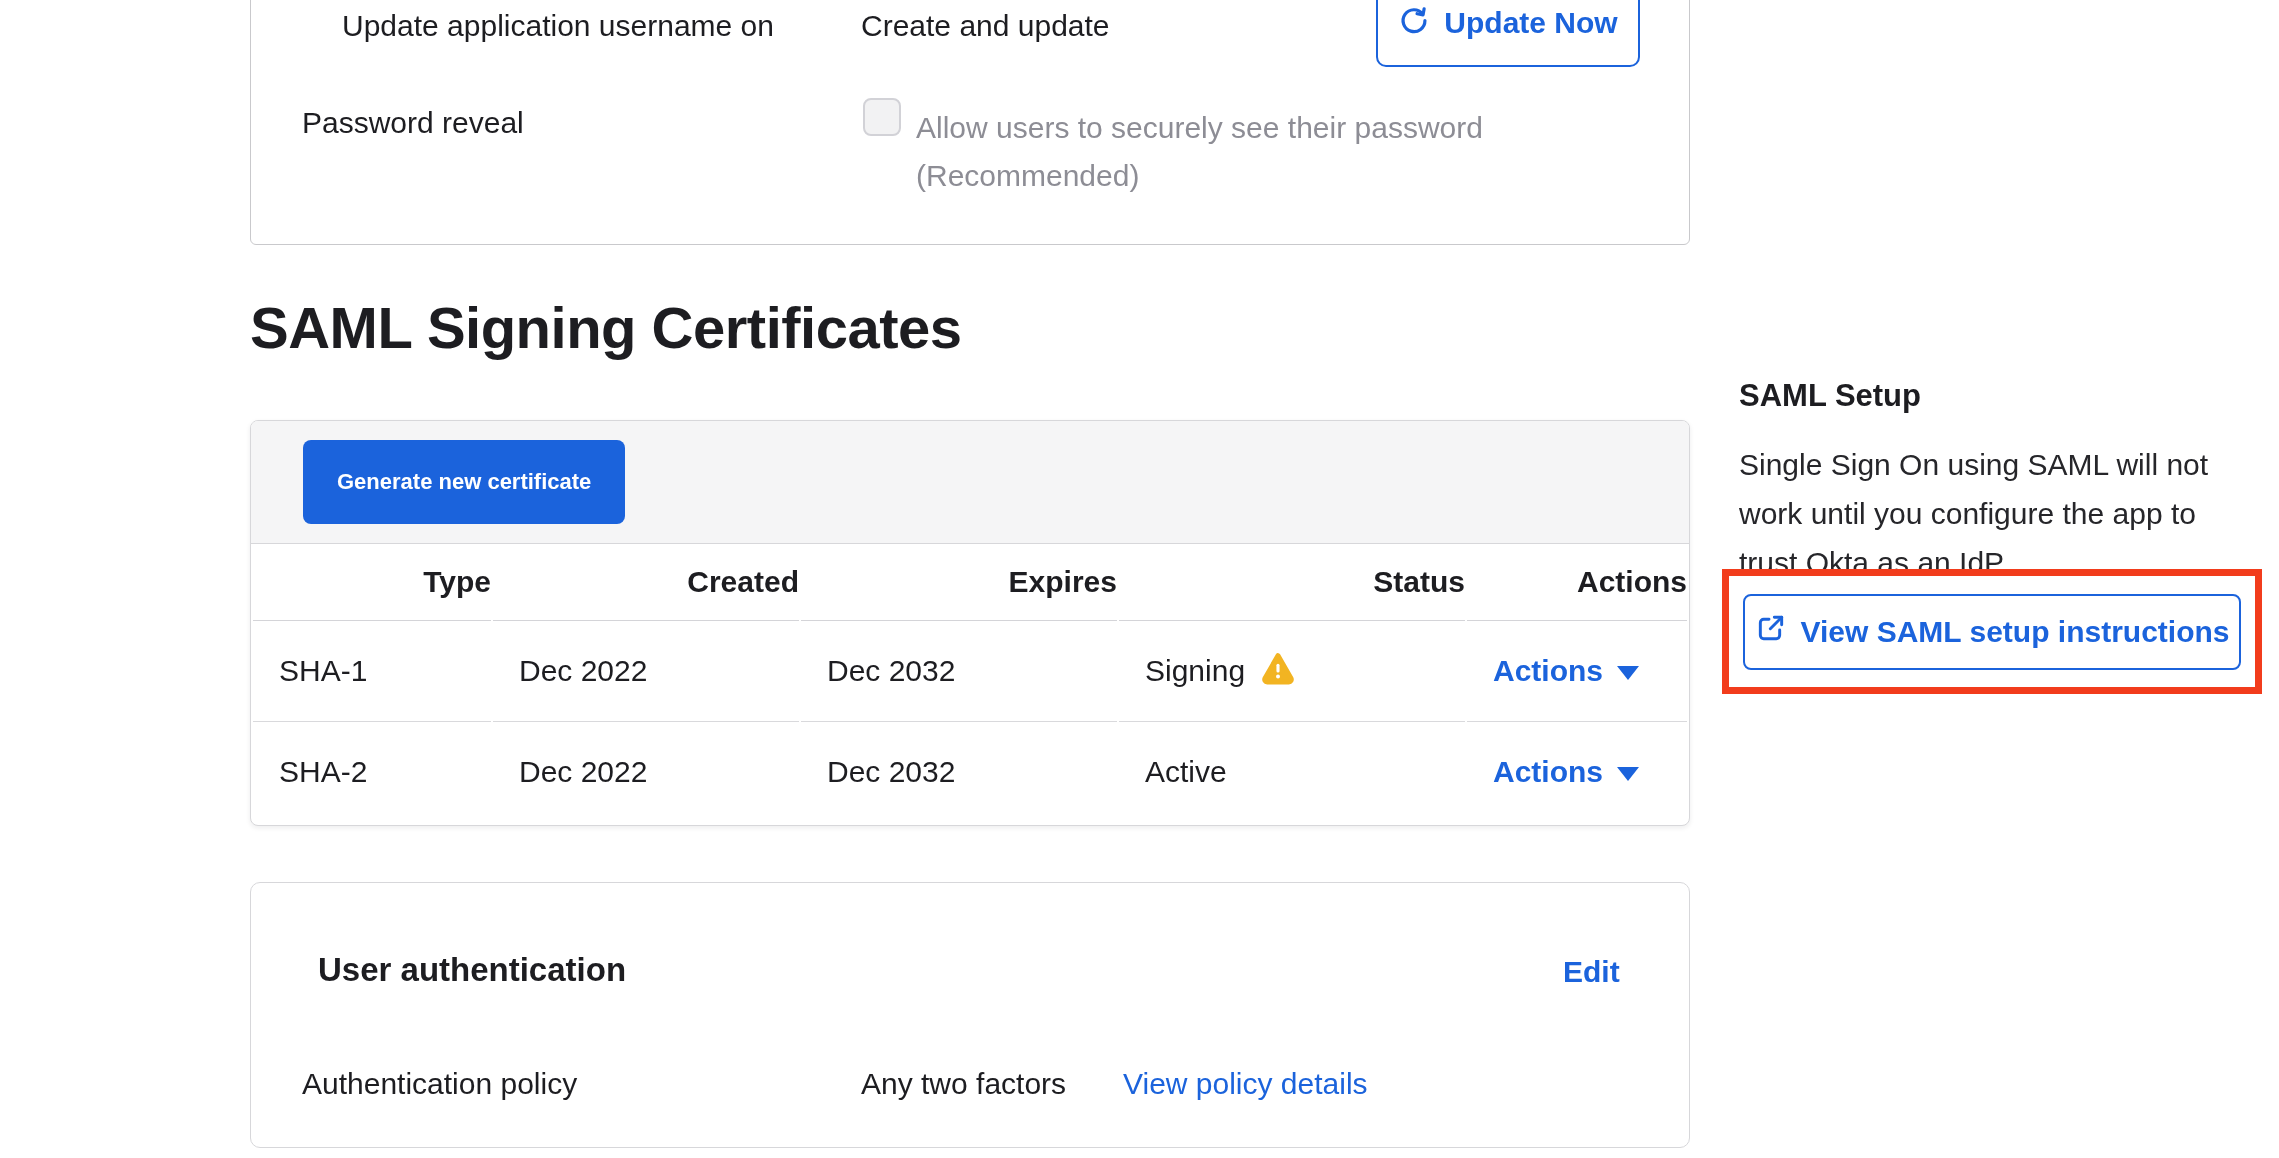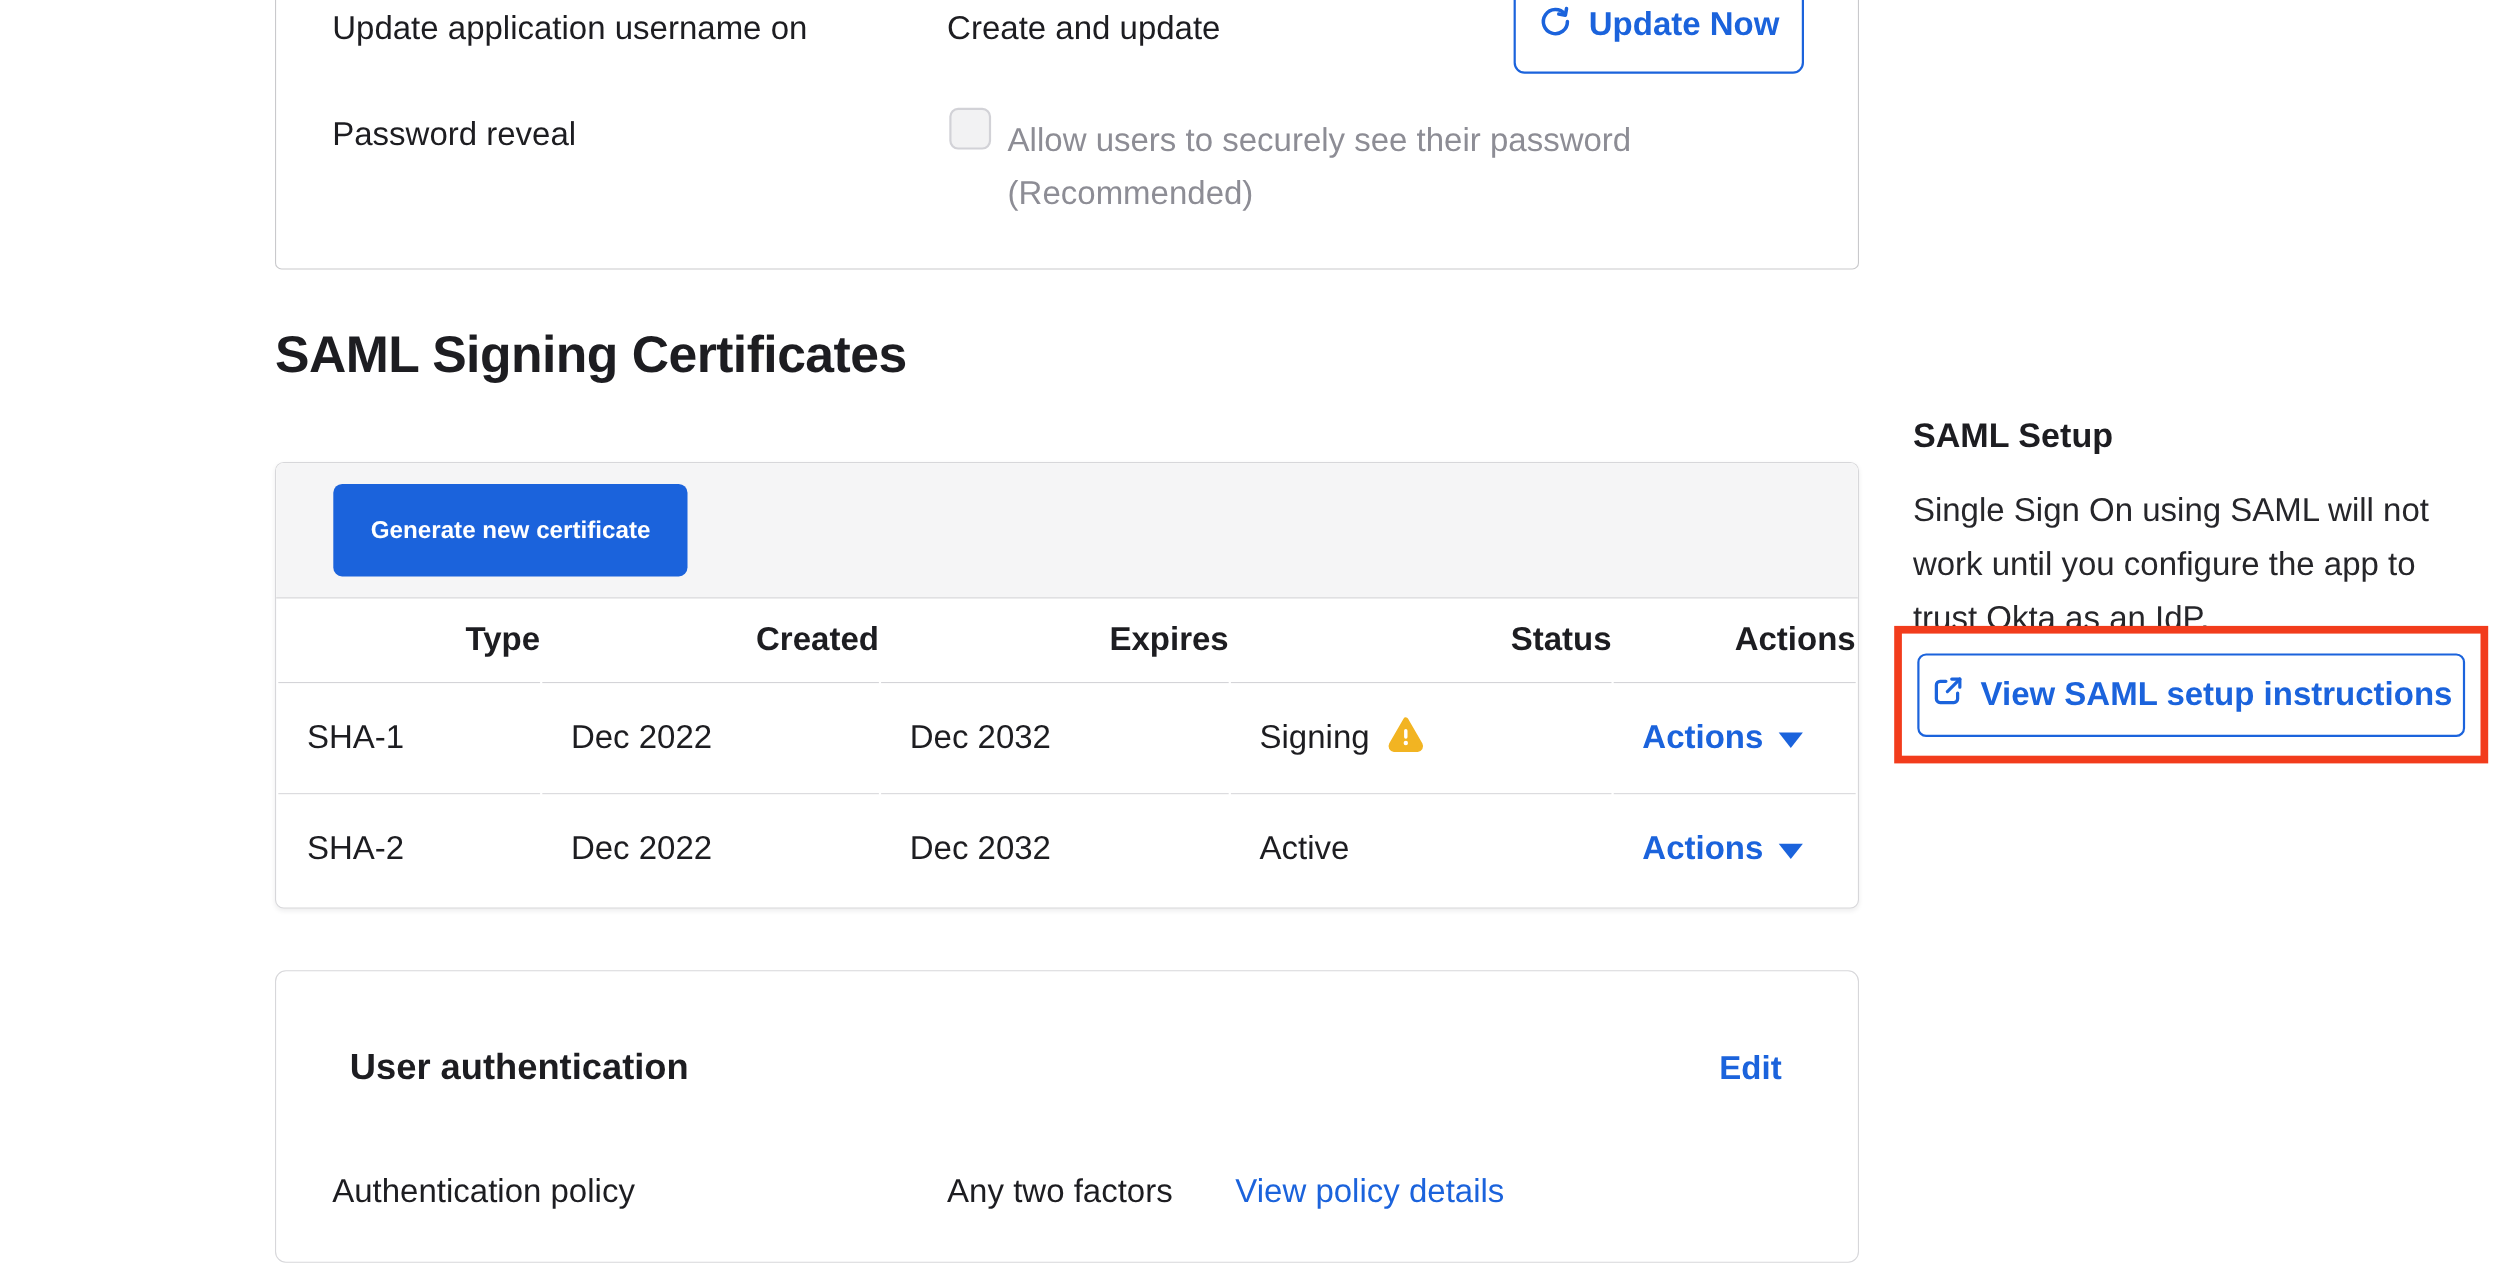--- a/index.html
+++ b/index.html
@@ -28,21 +28,21 @@
     position:absolute;left:612px;top:159px;width:34px;height:34px;
     background:#f2f2f3;border:2px solid #d2d2d7;border-radius:8px;cursor:pointer;
   }
   .checkbox-text{
     position:absolute;left:665px;top:165px;color:#8d8d95;
     line-height:48px;white-space:pre-line;
   }
 
   
   .section-title{
-    left:250px;top:294px;font-size:47px;font-weight:bold;letter-spacing:-0.5px;
+    left:250px;top:294px;font-size:58px;font-weight:bold;letter-spacing:-0.5px;
   }
 
   
   .cert-panel{
     left:250px;top:420px;width:1438px;height:404px;
     border:1px solid #d7d7da;border-radius:8px;background:#fff;
     overflow:hidden;box-shadow:0 2px 5px rgba(29,29,33,0.08);
   }
   .cert-toolbar{
     height:123px;background:#f5f5f6;border-bottom:1px solid #d7d7da;
@@ -99,21 +99,21 @@
   .ua-label{position:absolute;left:51px;top:184px;}
   .ua-value{position:absolute;left:610px;top:184px;}
   .ua-link{position:absolute;left:872px;top:184px;color:#1b63dc;cursor:pointer;}
 
   .icon{display:inline-block;flex:none;}
 </style>
 </head>
 <body>
 
 <div class="abs prov-card">
-  <div class="prov-label" style="top:70px;">Update application username on</div>
+  <div class="prov-label" style="top:70px;margin-left:40px;">Update application username on</div>
   <div class="prov-value" style="top:70px;">Create and update</div>
 
   <button class="btn-outline update-now">
     <span class="icon">
       <svg width="32" height="32" viewBox="0 0 24 24" fill="none">
         <path d="M18.5 7.5 A8.2 8.2 0 1 0 20.2 12.4" stroke="#1b63dc" stroke-width="2.4" stroke-linecap="round"></path>
         <path d="M19.6 3.6 L18.8 8.1 L14.3 7.3" stroke="#1b63dc" stroke-width="2.4" stroke-linecap="round" stroke-linejoin="round" fill="none"></path>
       </svg>
     </span>
     <span>Update Now</span>

